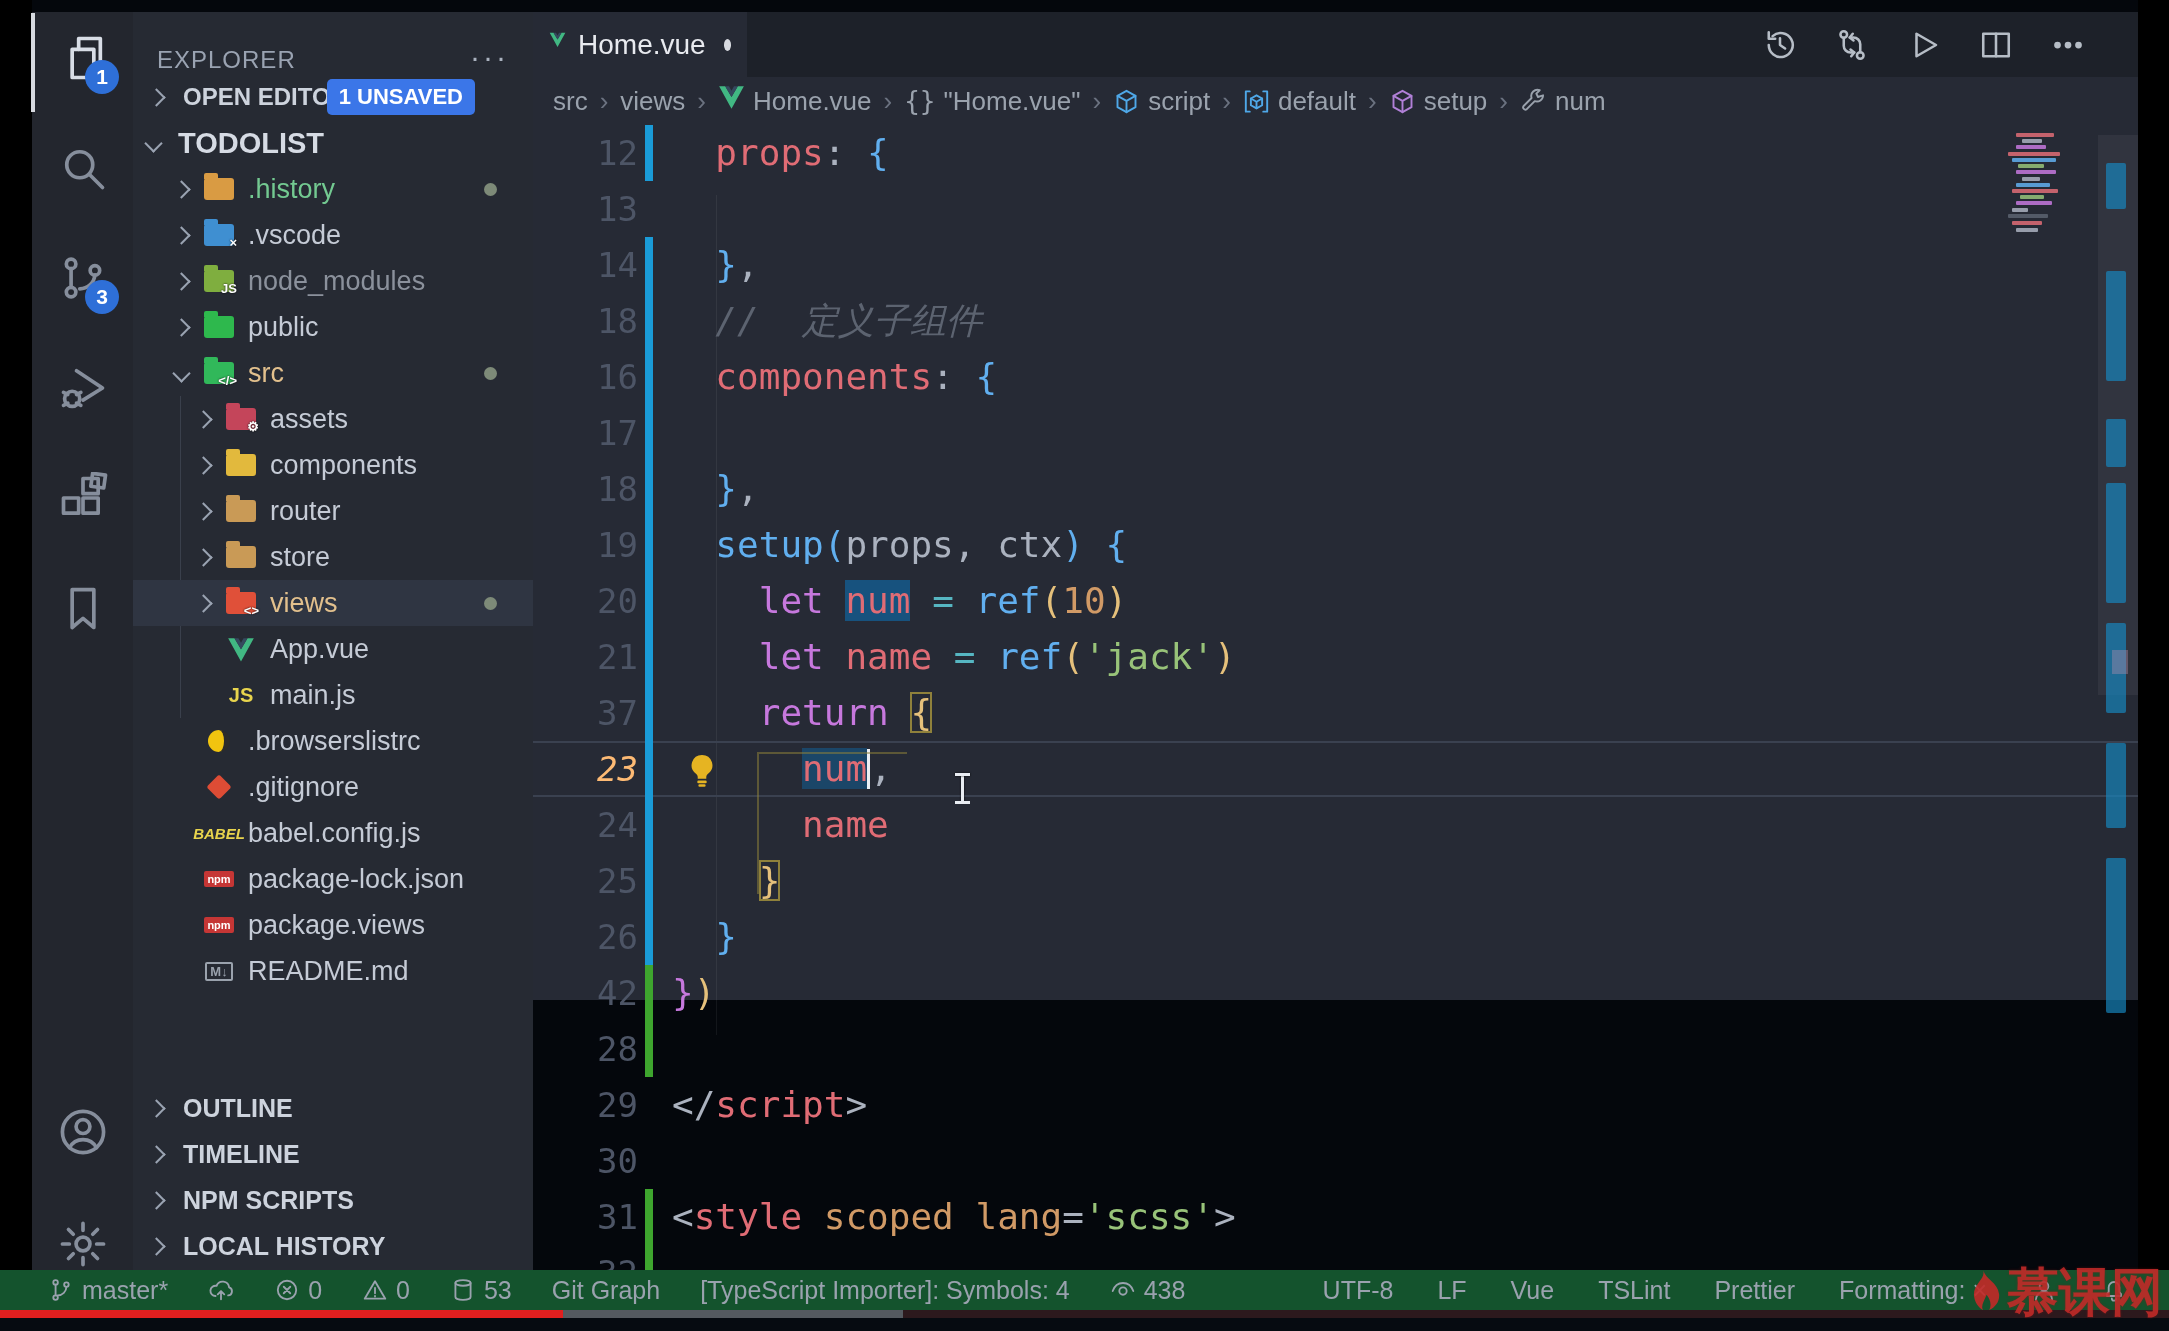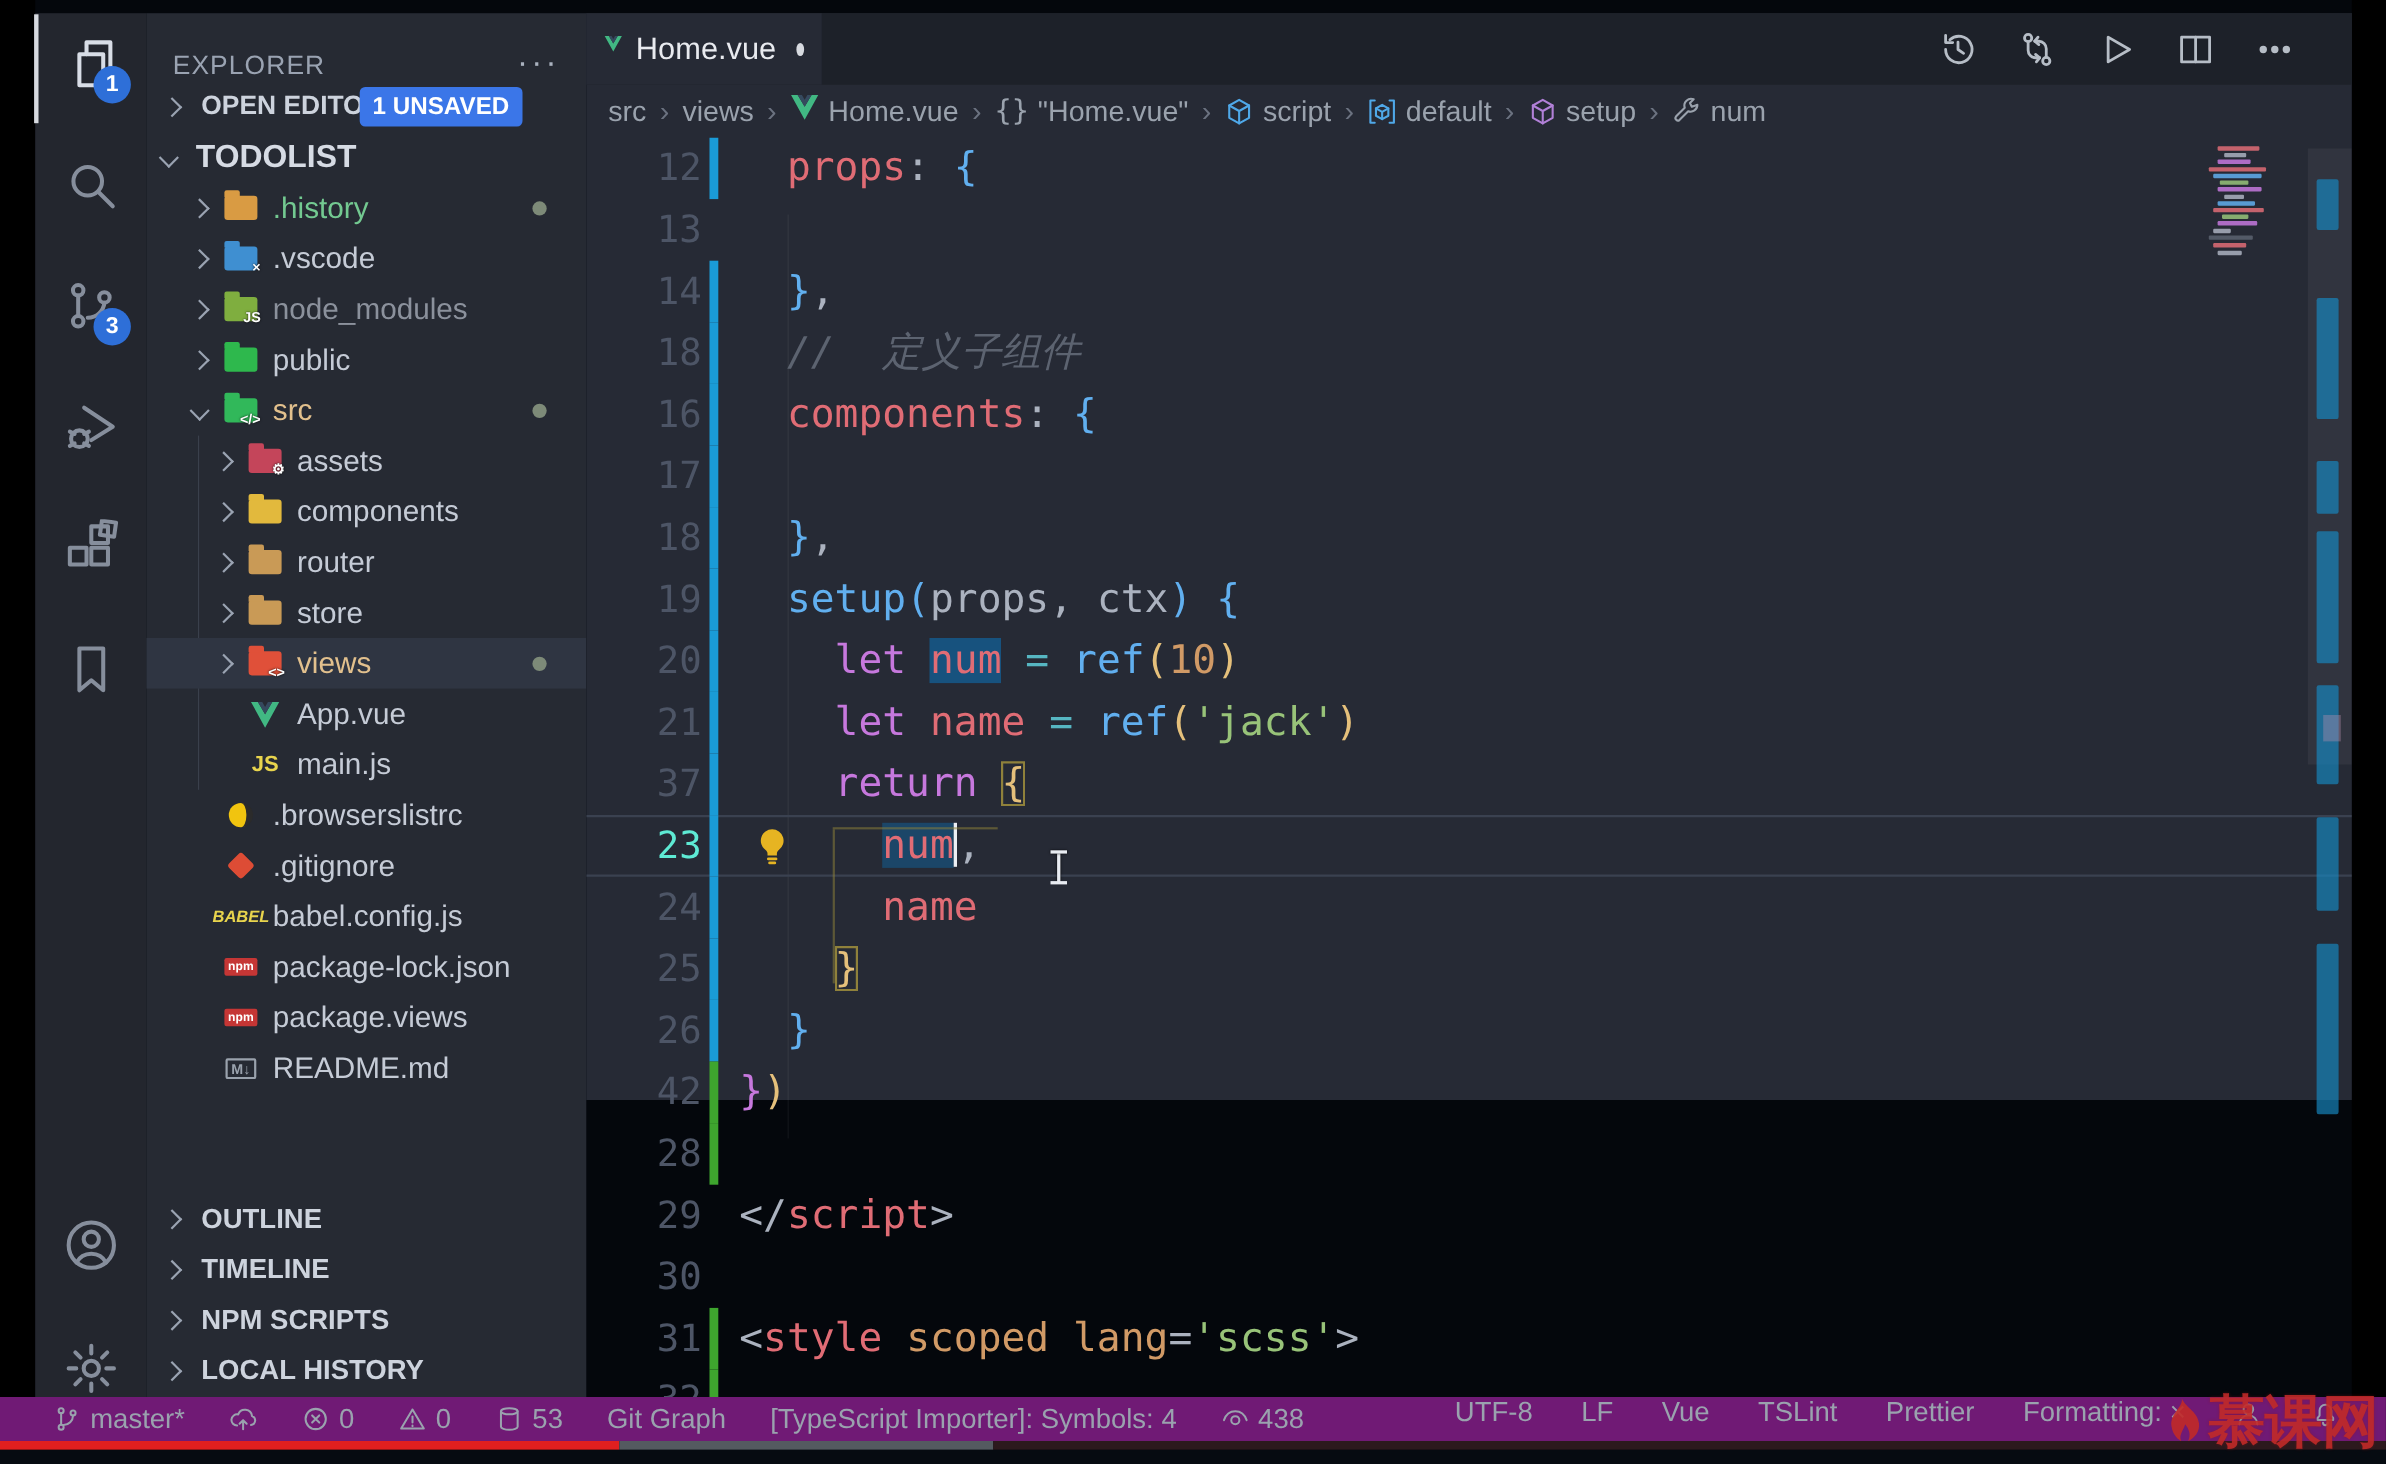--- a/index.html
+++ b/index.html
@@ -56,21 +56,21 @@
   .crumb{display:flex;align-items:center;gap:8px;cursor:pointer;white-space:nowrap;}
   .crumb-sep{color:#6b7280;font-size:26px;padding:0 4px;}
   .crumb svg{width:27px;height:27px;}
   .crumb .braces{color:#9aa2ad;font-family:"DejaVu Sans Mono",monospace;font-size:26px;}
   
   .code-area{position:absolute;left:0;top:113px;width:100%;height:1145px;overflow:hidden;
              font-family:"DejaVu Sans Mono",monospace;font-size:36px;}
   .crow{position:relative;height:56px;line-height:56px;padding-left:139px;white-space:pre;}
   .crow.active{box-shadow:inset 0 2px 0 #3a4150, inset 0 -2px 0 #3a4150;}
   .ln{position:absolute;left:0;top:0;width:105px;text-align:right;color:#4d5566;font-size:34px;}
-  .crow.active .ln{color:#5eead4;}
+  .crow.active .ln{color:#fdba74;font-style:italic;}
   .gbar{position:absolute;left:112px;top:0;width:8px;height:56px;}
   .gbar.blue{background:#1a9bd7;} .gbar.green{background:#3ea52e;}
   .ctext{display:inline;}
   .tk{white-space:pre;}
   .t-key{color:#e06c75;} .t-kw{color:#c678dd;} .t-fn{color:#61afef;} .t-var{color:#e06c75;}
   .t-pun{color:#abb2bf;} .t-op{color:#56b6c2;} .t-num{color:#d19a66;} .t-str{color:#98c379;}
   .t-com{color:#5c6370;font-style:italic;} .t-tag{color:#e06c75;} .t-attr{color:#d19a66;}
   .t-brB{color:#61afef;} .t-brY{color:#e5c07b;} .t-brP{color:#c678dd;} .t-param{color:#abb2bf;}
   .t-sel{background:#17527e;} .t-hl{background:#1b4668;}
   .t-match{box-shadow:inset 0 0 0 2px #8f813b;}
@@ -80,21 +80,21 @@
   .bracket-guide-h{position:absolute;left:224px;top:627px;width:150px;height:2px;background:#8f813b88;}
   .indent-guide{position:absolute;left:183px;top:70px;width:1px;height:840px;background:#ffffff10;}
   
   .minimap{position:absolute;left:1475px;top:8px;width:90px;height:240px;}
   .mm-line{position:absolute;height:4px;border-radius:1px;opacity:.85;}
   .overview{position:absolute;right:0;top:0;width:40px;height:100%;}
   .ov-mark{position:absolute;left:8px;width:20px;background:#1789c2aa;border-radius:2px;}
   .ov-thumb{position:absolute;left:0;top:10px;width:40px;height:560px;background:#ffffff0d;}
   .ov-purple{position:absolute;left:14px;top:525px;width:16px;height:24px;background:#b48ead66;}
   
-  .statusbar{position:absolute;left:0;top:1270px;width:2169px;height:40px;background:#701a75;display:flex;
+  .statusbar{position:absolute;left:0;top:1270px;width:2169px;height:40px;background:#14532d;display:flex;align-items:center;
              font-size:25px;color:#9aa2ae;}
   .sb-left{display:flex;align-items:center;gap:40px;margin-left:48px;}
   .sb-right{position:absolute;right:42px;display:flex;align-items:center;gap:44px;}
   .sb-item{display:flex;align-items:center;gap:8px;cursor:pointer;white-space:nowrap;}
   .sb-item svg{width:26px;height:26px;}
   .progress{position:absolute;left:0;top:1310px;width:2169px;height:8px;display:flex;}
   .bottom-fill{position:absolute;left:0;top:1318px;width:2169px;height:13px;background:#060b11;}
   .black-strip-left{position:absolute;left:0;top:0;width:32px;height:1308px;background:#000;}
   .black-strip-right{position:absolute;right:0;top:0;width:31px;height:1270px;background:#000;}
   .watermark{position:absolute;right:6px;top:1258px;display:flex;align-items:center;gap:2px;z-index:9;

